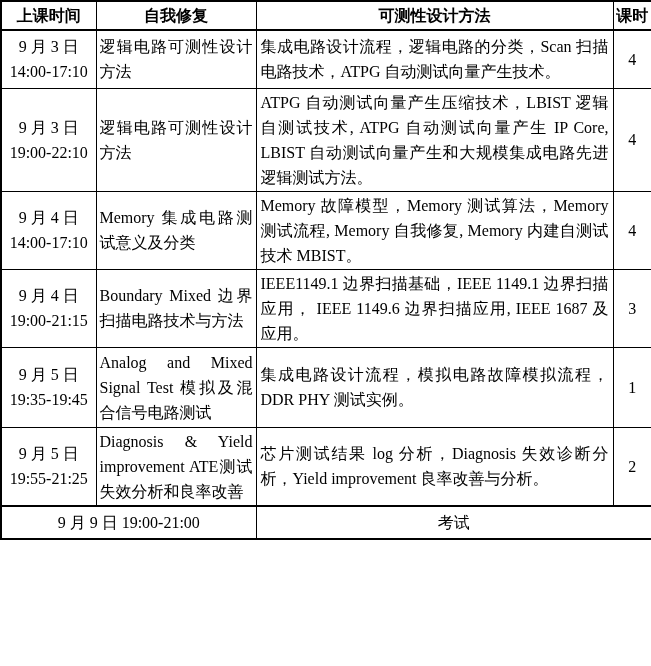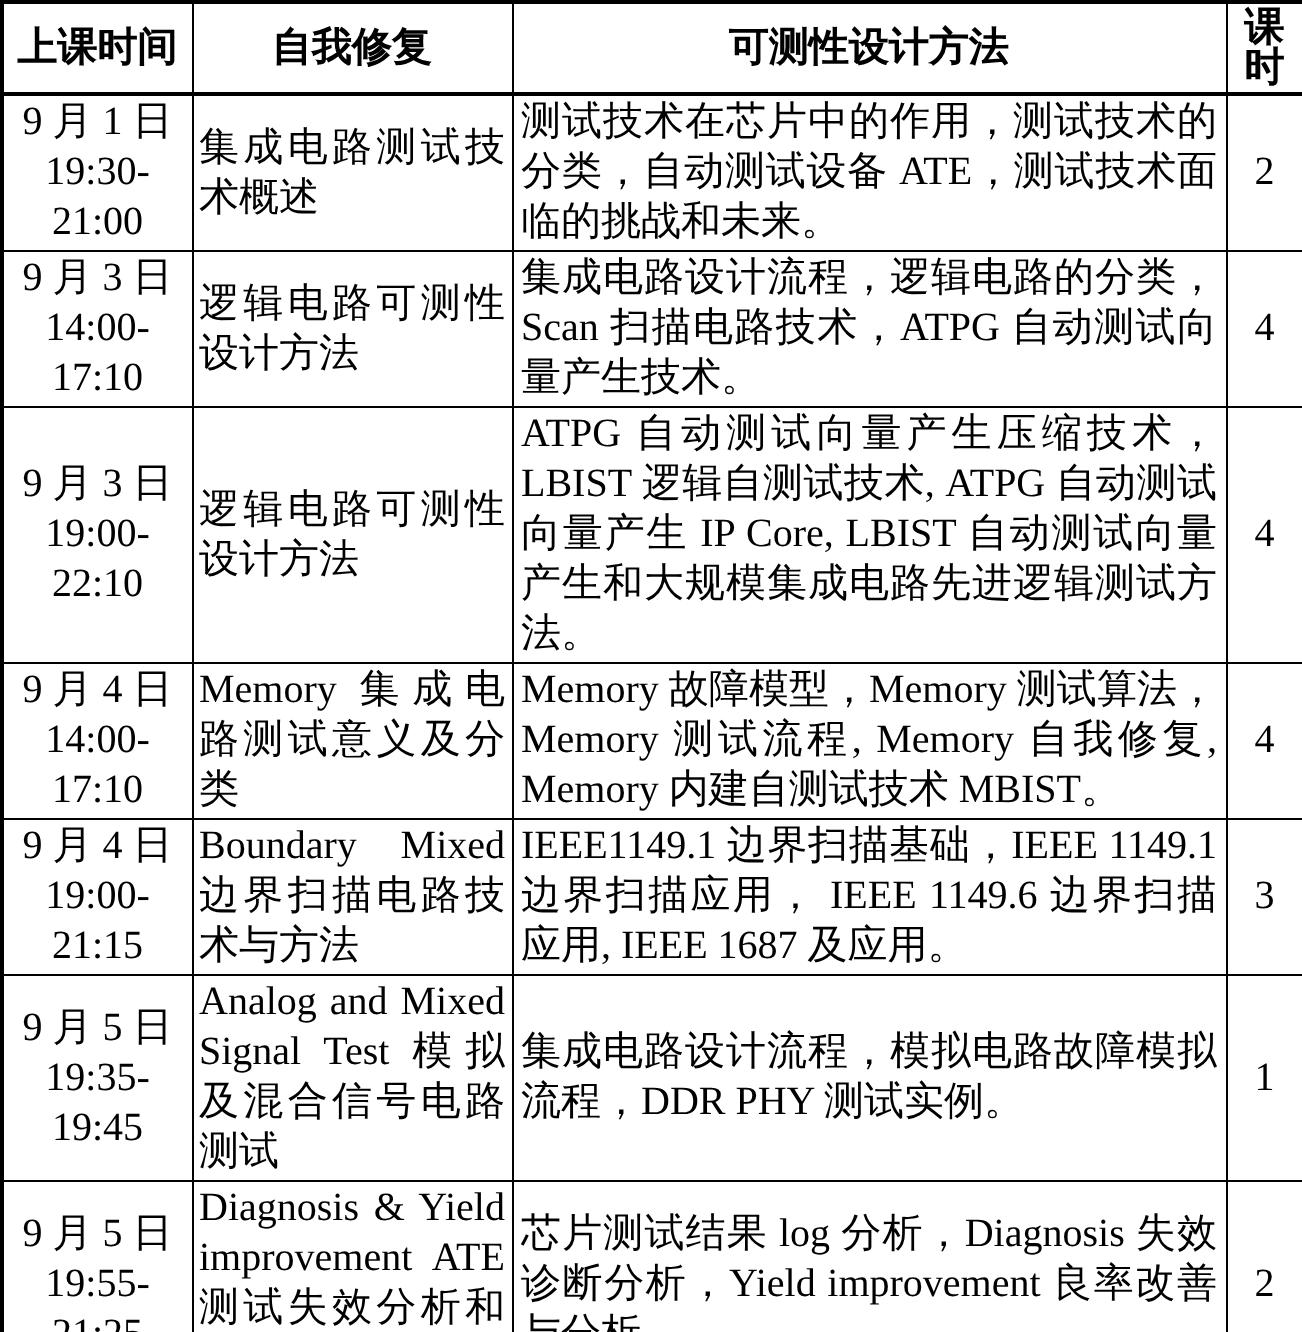--- a/index.html
+++ b/index.html
@@ -18,21 +18,21 @@
   table.schedule {
     border-collapse: collapse;
     table-layout: fixed;
     width: 651px;
     border: 2px solid #000000;
   }
   table.schedule th,
   table.schedule td {
     border: 1px solid #000000;
     vertical-align: middle;
-    font-size: 20px;
+    font-size: 16px;
     line-height: 25px;
     overflow: hidden;
     box-sizing: border-box;
   }
   col.c1 { width: 95px; }
   col.c2 { width: 160px; }
   col.c3 { width: 357px; }
   col.c4 { width: 39px; }
 
   tr.header-row { height: 29px; }
@@ -89,29 +89,20 @@
         <col class="c4">
     </colgroup>
     <tbody>
       <tr class="header-row">
         <th>上课时间</th>
         <th>自我修复</th>
         <th>可测性设计方法</th>
         <th>课时</th>
       </tr>
 
-      <tr class="r1">
-        <td class="c-time">
-          <div>9 月 1 日</div>
-          <div>19:30-21:00</div>
-        </td>
-        <td class="c-course">集成电路测试技术概述</td>
-        <td class="c-points">测试技术在芯片中的作用，测试技术的分类，自动测试设备 ATE，测试技术面临的挑战和未来。</td>
-        <td class="c-hours">2</td>
-      </tr>
 
 
       <tr class="r3">
         <td class="c-time">
           <div>9 月 3 日</div>
           <div>14:00-17:10</div>
         </td>
         <td class="c-course">逻辑电路可测性设计方法</td>
         <td class="c-points">集成电路设计流程，逻辑电路的分类，Scan 扫描电路技术，ATPG 自动测试向量产生技术。</td>
         <td class="c-hours">4</td>

